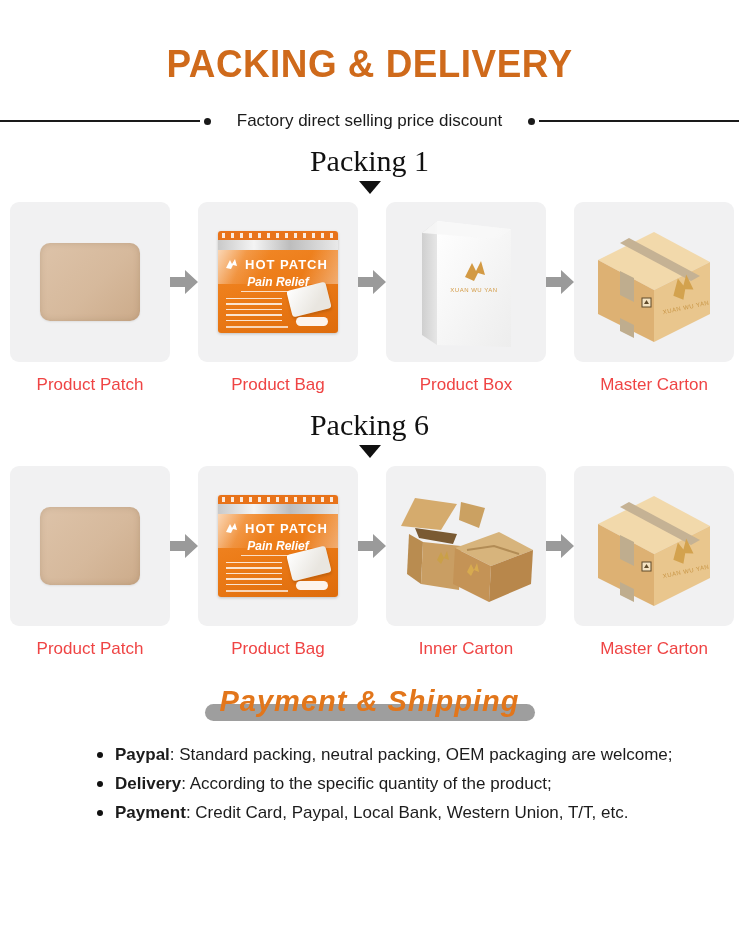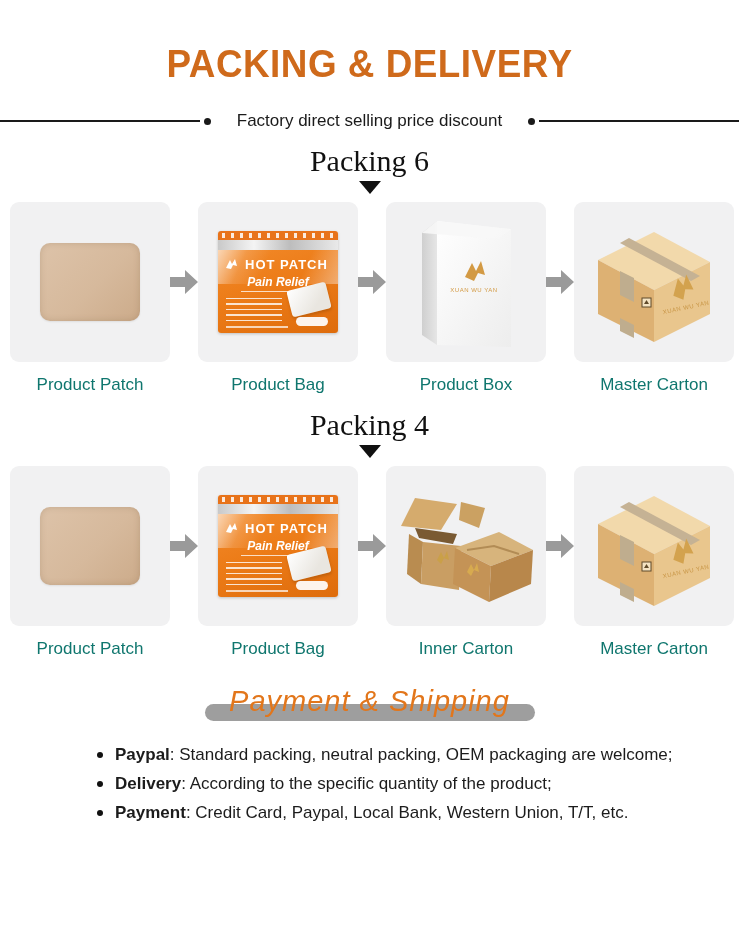--- a/index.html
+++ b/index.html
@@ -23,21 +23,21 @@
   .pack-title{margin-top:13px;text-align:center;
     font-family:"Liberation Serif", serif;font-size:30px;line-height:34px;color:#111;}
   .tri-down{width:0;height:0;margin:3px auto 0 auto;
     border-left:11px solid transparent;border-right:11px solid transparent;
     border-top:13px solid #111;}
   .steps-row{display:flex;justify-content:space-between;align-items:flex-start;
     padding:0 10px;margin-top:8px;}
   .tile-wrap{width:160px;text-align:center;}
   .tile{width:160px;height:160px;background:#f1f1f2;border-radius:9px;
     display:flex;align-items:center;justify-content:center;position:relative;overflow:hidden;}
-  .tile-label{margin-top:13px;font-size:17px;color:#0f766e;}
+  .tile-label{margin-top:13px;font-size:17px;color:#ef4444;}
   .arrow-icon{margin-top:68px;flex-shrink:0;}
 
   
   .g-patch{width:100px;height:78px;border-radius:10px;
     background:linear-gradient(135deg,#ddc3a9 0%,#d6b99c 55%,#ccab8a 100%);
     box-shadow:inset 0 0 6px rgba(120,90,60,.25), 0 1px 2px rgba(0,0,0,.08);}
 
   
   .g-bag{width:120px;height:102px;position:relative;border-radius:3px;overflow:hidden;
     box-shadow:0 1px 3px rgba(0,0,0,.2);}
@@ -63,21 +63,21 @@
   .bag-badge{position:absolute;right:10px;bottom:7px;width:32px;height:9px;border-radius:5px;
     background:rgba(255,255,255,.92);}
   .bag-foot{position:absolute;left:8px;bottom:5px;width:62px;height:2px;
     background:rgba(255,255,255,.7);}
 
   
   .ps-wrap{margin-top:23px;text-align:center;position:relative;height:40px;}
   .ps-bar{position:absolute;left:50%;transform:translateX(-50%);bottom:1px;
     width:330px;height:17px;border-radius:9px;background:#9e9e9e;}
   .ps-title{position:relative;z-index:1;font-size:29px;line-height:38px;
-    font-weight:normal;font-style:italic;color:#e2761b;letter-spacing:1px;}
+    font-weight:bold;font-style:italic;color:#e2761b;letter-spacing:1px;}
 
   
   .bullets{margin:18px 0 0 95px;}
   .bullet{position:relative;padding-left:20px;font-size:17px;line-height:29px;}
   .bullet:before{content:"";position:absolute;left:2px;top:12px;width:6px;height:6px;
     border-radius:50%;background:#111;}
   .bullet b{font-weight:bold;}
 </style>
 </head>
 <body>
@@ -88,21 +88,21 @@
 
   <div class="divider">
     <div class="line"></div>
     <div class="dot"></div>
     <div class="sub">Factory direct selling price discount</div>
     <div class="dot"></div>
     <div class="line"></div>
   </div>
 
 
-  <div class="pack-title">Packing 6</div>
+  <div class="pack-title">Packing 1</div>
   <div class="tri-down"></div>
 
   <div class="steps-row">
 
     <div class="tile-wrap">
       <div class="tile">
         <div class="g-patch"></div>
       </div>
       <div class="tile-label">Product Patch</div>
     </div>
@@ -181,21 +181,21 @@
           <g transform="rotate(-12 92 78)">
             <path d="M84 74 L92 58 L96 66 L101 56 L105 72 L97 70 L93 80 Z" fill="#d3a24e"></path>
             <text x="94" y="90" font-size="6" fill="#c89545" text-anchor="middle" font-family="Liberation Sans, sans-serif" letter-spacing="0.5">XUAN WU YAN</text>
           </g>
         </svg>
       </div>
       <div class="tile-label">Master Carton</div>
     </div>
   </div>
 
-  <div class="pack-title">Packing 4</div>
+  <div class="pack-title">Packing 6</div>
   <div class="tri-down"></div>
 
   <div class="steps-row">
 
     <div class="tile-wrap">
       <div class="tile">
         <div class="g-patch"></div>
       </div>
       <div class="tile-label">Product Patch</div>
     </div>

